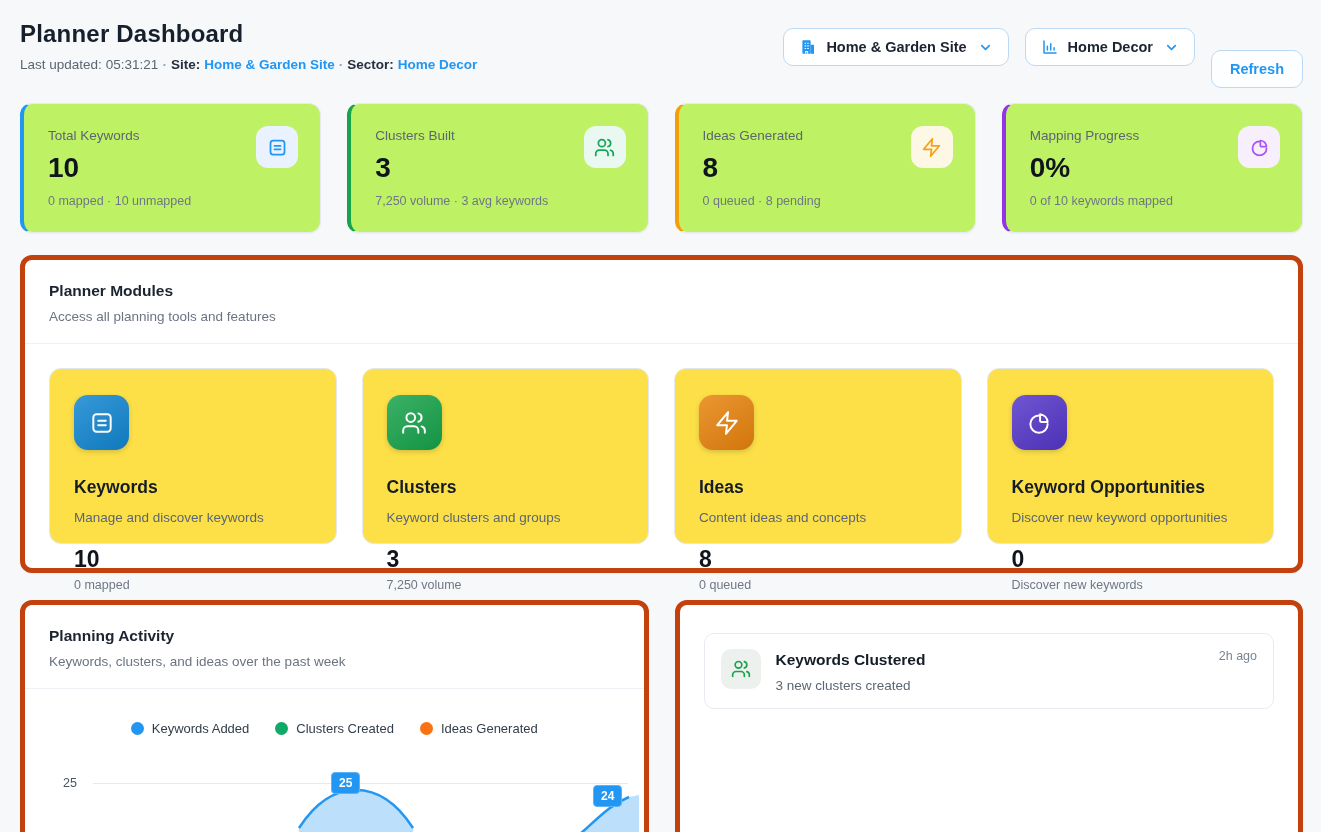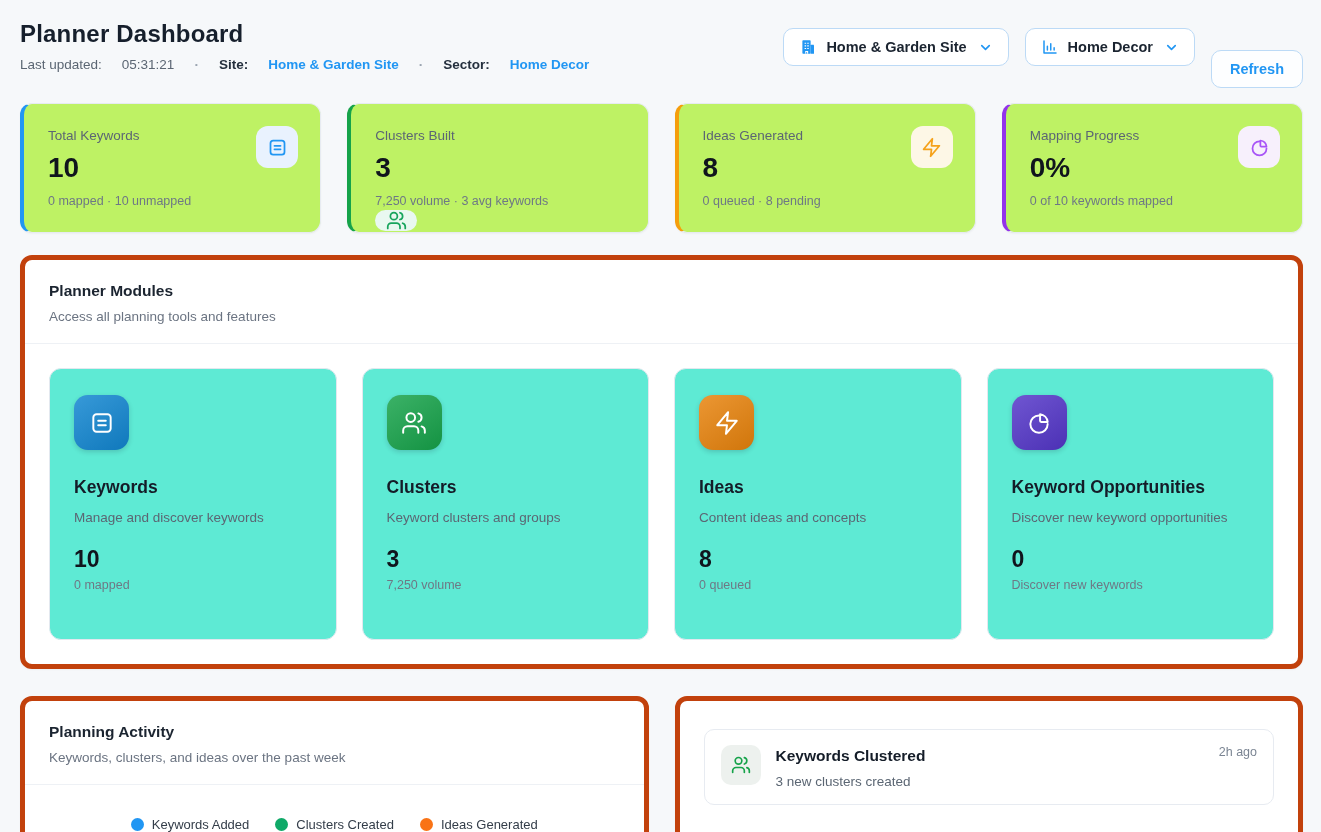--- a/index.html
+++ b/index.html
@@ -7,21 +7,21 @@
   body {
     font-family: "Liberation Sans", "DejaVu Sans", sans-serif;
     background: #f6f8fa;
     color: #1b2430;
   }
   .page { padding: 20px 18px 0 20px; }
 
   
   .header-row { display: flex; justify-content: space-between; align-items: flex-start; }
   .page-title { font-size: 24px; font-weight: bold; color: #161f2c; letter-spacing: .2px; }
-  .meta-line { margin-top: 9px; font-size: 13.5px; color: #5b6673; display: flex; align-items: center; gap: 20px; }
+  .meta-line { margin-top: 9px; font-size: 13.5px; color: #5b6673; display: flex; align-items: center; gap: 4px; }
   .meta-strong { color: #25303e; font-weight: bold; }
   .meta-link { color: #2196f3; font-weight: bold; text-decoration: none; cursor: pointer; }
   .meta-dot { color: #9aa4b0; font-weight: bold; }
   .header-actions { display: flex; gap: 16px; margin-top: 8px; }
   .selector-btn, .refresh-btn {
     display: flex; align-items: center; gap: 9px;
     background: #ffffff; border: 1px solid #bcdaf6; border-radius: 10px;
     height: 38px; padding: 0 15px; font-size: 14.5px; font-weight: bold;
     color: #1b2430; cursor: pointer;
     font-family: "Liberation Sans", "DejaVu Sans", sans-serif;
@@ -53,21 +53,21 @@
   }
   .modules-panel { margin-top: 22px; }
   .panel-header { padding: 22px 24px 19px 24px; border-bottom: 1px solid #eef1f5; }
   .panel-title { font-size: 15.5px; font-weight: bold; color: #1b2430; }
   .panel-subtitle { font-size: 13.5px; color: #6b7482; margin-top: 9px; }
 
   
   .modules-grid { display: grid; grid-template-columns: repeat(4, 1fr); gap: 25px; padding: 24px; }
   .module-card {
     border: 1px solid #e3e8ef; border-radius: 12px; padding: 26px 24px 24px 24px;
-    height: 272px; background: #5eead4; cursor: pointer;
+    height: 176px; background: #fde047; cursor: pointer;
   }
   .module-icon {
     width: 55px; height: 55px; border-radius: 14px; color: #fff;
     display: flex; align-items: center; justify-content: center;
     background-image: linear-gradient(145deg, rgba(255,255,255,.16), rgba(0,0,0,.10));
     box-shadow: 0 2px 5px rgba(20,30,50,.18);
   }
   .module-icon svg { width: 26px; height: 26px; }
   .module-title { font-size: 17.5px; font-weight: bold; color: #141c28; margin-top: 27px; }
   .module-desc { font-size: 13.5px; color: #5b6673; margin-top: 12px; }
@@ -168,21 +168,21 @@
         <div class="stat-detail">0 mapped · 10 unmapped</div>
       </div>
       <div class="stat-icon" style="background-color: rgb(233, 242, 254); color: rgb(33, 150, 243);">
         <svg viewBox="0 0 24 24" fill="none" stroke="currentColor" stroke-width="2" stroke-linecap="round" stroke-linejoin="round">
             <rect x="4" y="4" width="16" height="16" rx="3"></rect>
             <path d="M8.5 10h7M8.5 14h7"></path>
           </svg>
       </div>
     </div>
 
-    <div class="stat-card" style="border-left-color: rgb(22, 163, 74); flex-direction: column;">
+    <div class="stat-card" style="border-left-color: rgb(22, 163, 74);">
       <div class="stat-left">
         <div class="stat-label">Clusters Built</div>
         <div class="stat-value">3</div>
         <div class="stat-detail">7,250 volume · 3 avg keywords</div>
       </div>
       <div class="stat-icon" style="background-color: rgb(233, 248, 240); color: rgb(23, 164, 92);">
         <svg viewBox="0 0 24 24" fill="none" stroke="currentColor" stroke-width="2" stroke-linecap="round" stroke-linejoin="round">
             <path d="M16 21v-2a4 4 0 0 0-4-4H6a4 4 0 0 0-4 4v2"></path>
             <circle cx="9" cy="7" r="4"></circle>
             <path d="M22 21v-2a4 4 0 0 0-3-3.87"></path>

